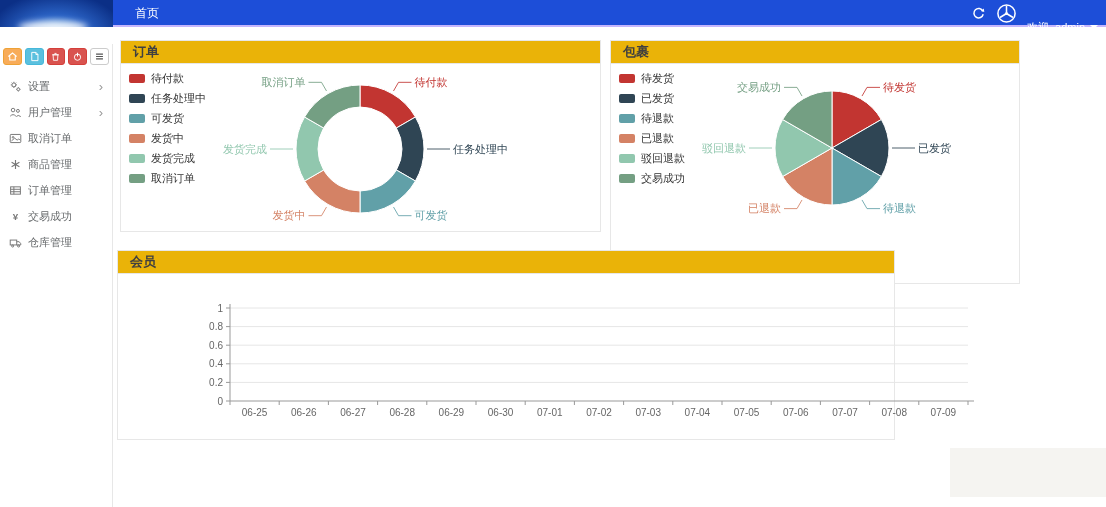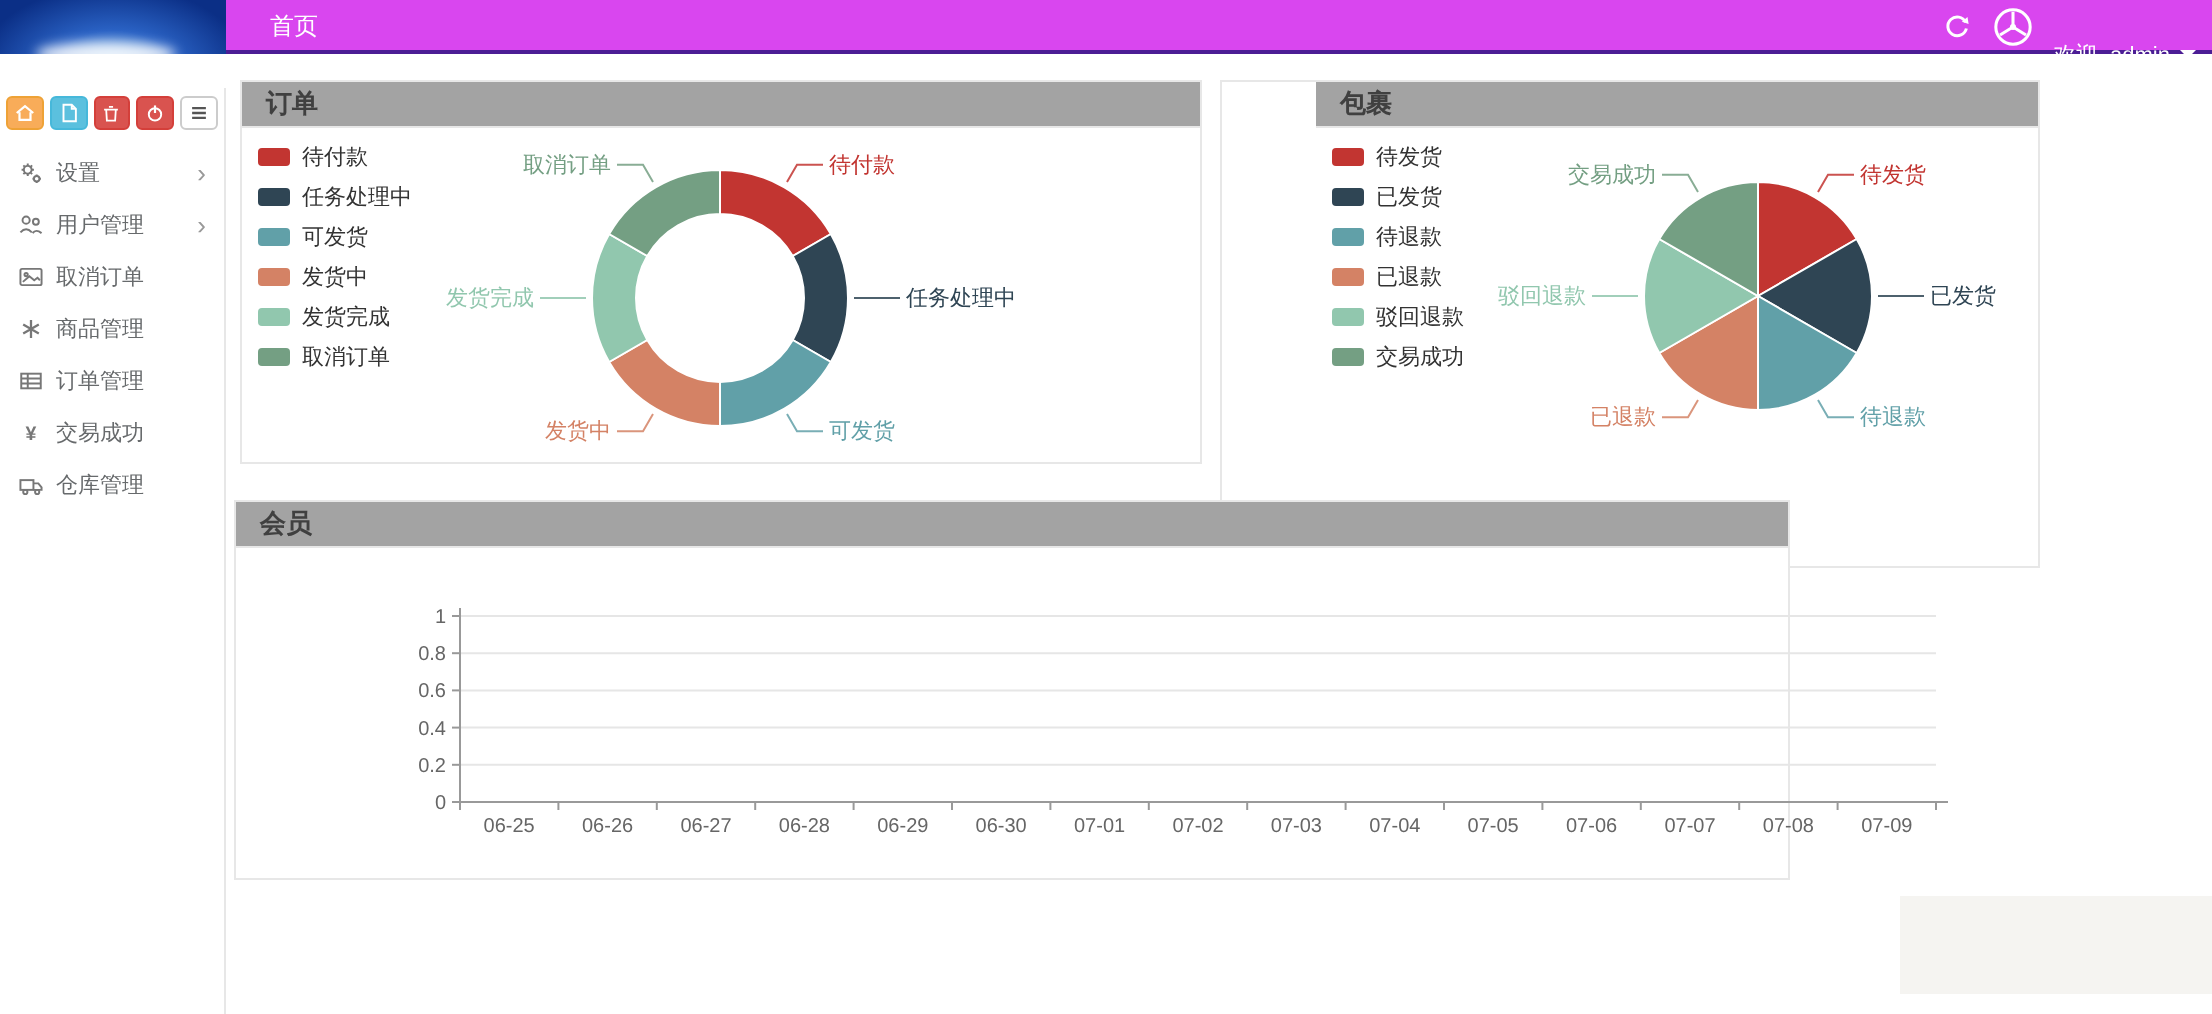--- a/index.html
+++ b/index.html
@@ -1,20 +1,20 @@
 <!DOCTYPE html>
 <html><head>
 <meta charset="utf-8">
 <style>
   * { margin:0; padding:0; box-sizing:border-box; }
   html,body { width:1106px; height:507px; overflow:hidden; background:#fff;
     font-family:"Liberation Sans","DejaVu Sans",sans-serif; }
   
   .navbar { position:absolute; left:0; top:0; width:1106px; height:27px;
-    background:#d946ef; border-bottom:2px solid #4c1d95; z-index:20; }
+    background:#1d4ed8; border-bottom:2px solid #c4b5fd; z-index:20; }
   .logo { position:absolute; left:0; top:0; width:113px; height:27px;
     background:radial-gradient(ellipse at 50% 130%, #9fd4f5 0%, #2a62c4 40%, #0b2f86 85%);
     overflow:hidden; }
   .logo:after { content:""; position:absolute; left:18px; bottom:-6px; width:70px; height:12px;
     background:rgba(255,255,255,.85); border-radius:50%; filter:blur(3px); }
   .nav-home { position:absolute; left:125px; top:0; height:27px; line-height:27px;
     color:#fff; font-size:12px; padding:0 10px; cursor:pointer; }
   .nav-right { position:absolute; right:8px; top:0; height:27px; display:flex;
     align-items:center; gap:10px; color:#fff; }
   .nav-refresh { width:15px; height:15px; cursor:pointer; }
@@ -34,21 +34,21 @@
   .qbtn.danger { background:#d9534f; border-color:#d43f3a; }
   .qbtn.plain { background:#fff; border-color:#ccc; }
   .menu { list-style:none; padding-top:2px; }
   .menu-item { height:26px; display:flex; align-items:center; padding:0 8px;
     font-size:11px; color:#676a6c; cursor:pointer; position:relative; }
   .menu-item .mi-icon { width:14px; height:14px; margin-right:6px; flex:0 0 14px;
     display:flex; align-items:center; justify-content:center; }
   .menu-item .chev { position:absolute; right:9px; color:#999; font-size:13px; line-height:1; }
   
   .panel { position:absolute; background:#fff; border:1px solid #e7e7e7; }
-  .panel-head { height:23px; line-height:22px; background:#a3a3a3;
+  .panel-head { height:23px; line-height:22px; background:#eab308;
     border-bottom:1px solid #e7e7e7; padding-left:12px;
     font-size:13px; font-weight:bold; color:#404040; }
   .panel-body { position:relative; }
   .legend { position:absolute; left:8px; top:7px; display:flex; flex-direction:column; gap:5px; }
   .legend-item { display:flex; align-items:center; gap:6px; cursor:pointer; }
   .legend-chip { width:16px; height:9px; border-radius:2px; }
   .legend-txt { font-size:11px; color:#333; }
   .chart-mount { position:absolute; left:0; top:0; }
   .blob { position:absolute; left:950px; top:448px; width:156px; height:49px;
     background:#f5f4f1; }
@@ -227,21 +227,21 @@
           <span class="legend-txt">发货完成</span>
         </div>
         <div class="legend-item">
           <span class="legend-chip" style="background: rgb(116, 159, 131);"></span>
           <span class="legend-txt">取消订单</span>
         </div>
       </div>
   </div>
 </div>
 
-<div class="panel" style="left:610px; top:40px; width:410px; height:244px;padding-left:47px;">
+<div class="panel" style="left:610px; top:40px; width:410px; height:244px;">
   <div class="panel-head">包裹</div>
   <div class="panel-body" style="height:167px;">
     <div class="chart-mount"><svg width="408" height="167" viewBox="0 0 408 167">
           <path d="M 221 27 A 57 57 0 0 1 270.363448015713 55.5 L 221 84 Z" fill="#c23531" stroke="#fff" stroke-width="1"></path>
           <path d="M 251 32.03847577293368 L 256 23.37822173508929 L 269 23.37822173508929" fill="none" stroke="#c23531" stroke-width="1" opacity="0.85"></path>
           <text x="272" y="26.87822173508929" font-size="11" fill="#c23531" text-anchor="start">待发货</text>
           <path d="M 270.363448015713 55.5 A 57 57 0 0 1 270.363448015713 112.49999999999999 L 221 84 Z" fill="#2f4554" stroke="#fff" stroke-width="1"></path>
           <path d="M 281 84 L 291 83.99999999999999 L 304 83.99999999999999" fill="none" stroke="#2f4554" stroke-width="1" opacity="0.85"></path>
           <text x="307" y="87.49999999999999" font-size="11" fill="#2f4554" text-anchor="start">已发货</text>
           <path d="M 270.363448015713 112.49999999999999 A 57 57 0 0 1 221.00000000000003 141 L 221 84 Z" fill="#61a0a8" stroke="#fff" stroke-width="1"></path>

